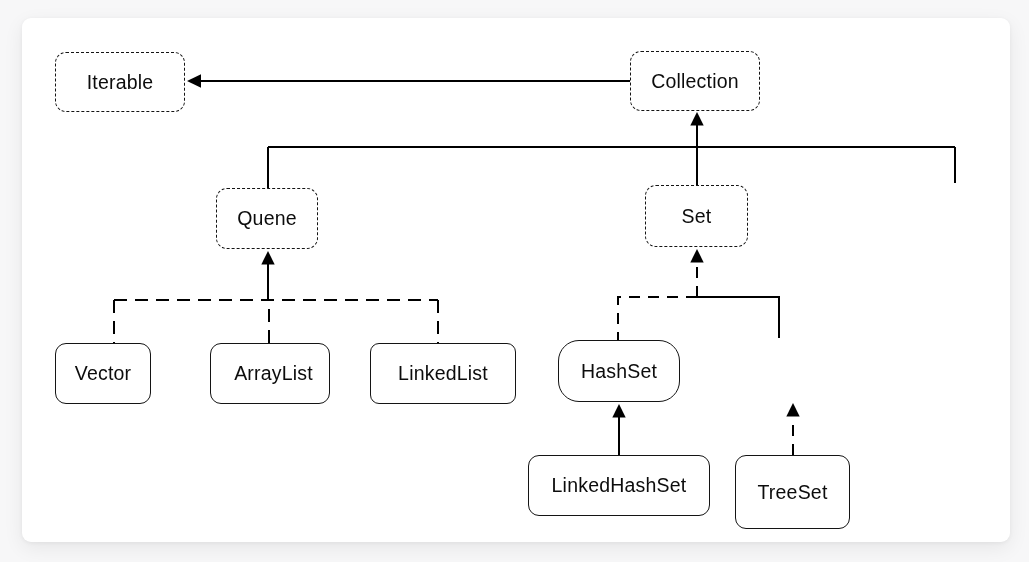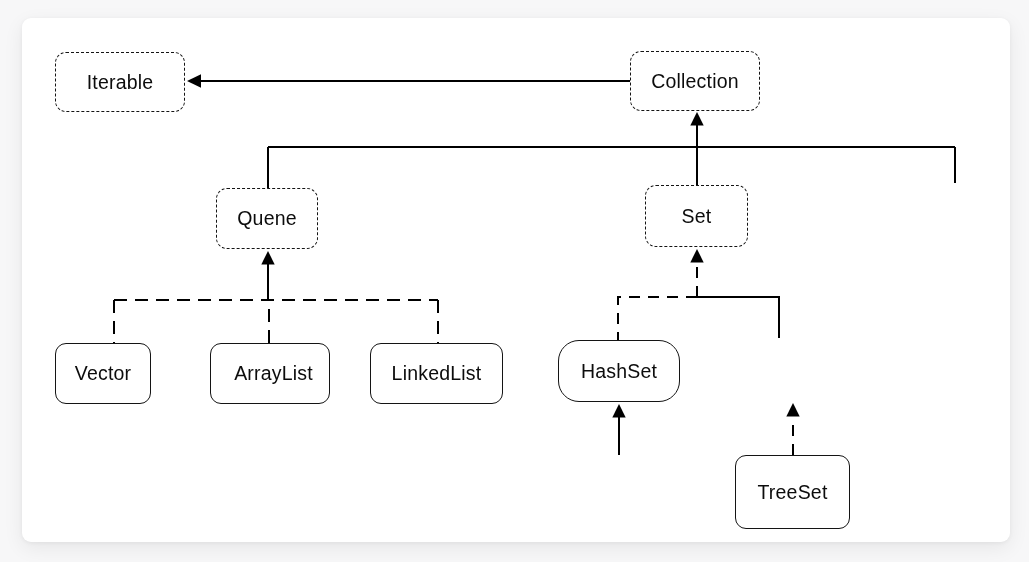--- a/index.html
+++ b/index.html
@@ -46,21 +46,21 @@
   .node.b-solid  { border: 1.7px solid  #141414; }
 
   
   #n-iterable      { left: 33px;  top: 34px;  width: 130px; height: 60px; }
   #n-collection    { left: 608px; top: 33px;  width: 130px; height: 60px; }
   #n-list          { left: 194px; top: 170px; width: 102px; height: 61px; }
   #n-set           { left: 623px; top: 167px; width: 103px; height: 62px; }
   #n-quene         { left: 881px; top: 165px; width: 102px; height: 62px; }
   #n-vector        { left: 33px;  top: 325px; width: 96px; height: 61px; }
   #n-arraylist     { left: 188px; top: 325px; width: 120px; height: 61px; padding-left: 7px; }
-  #n-linkedlist    { left: 348px; top: 325px; width: 133px; height: 61px; }
+  #n-linkedlist    { left: 348px; top: 325px; width: 146px; height: 61px; border-radius: 9px; }
   #n-hashset       { left: 536px; top: 322px; width: 122px; height: 62px; border-radius: 21px; }
   #n-sortedset     { left: 698px; top: 320px; width: 130px; height: 63px; }
   #n-linkedhashset { left: 506px; top: 437px; width: 182px; height: 61px; }
   #n-treeset       { left: 713px; top: 437px; width: 115px; height: 74px; }
 
   .edge  { stroke: #000000; stroke-width: 2; fill: none; }
   .edge.dash   { stroke-dasharray: 13 8; }
   .edge.dash-s { stroke-dasharray: 11 8; }
   .head  { fill: #000000; stroke: none; }
 </style>
@@ -112,15 +112,16 @@
   </svg>
 
   <div class="node b-dashed" id="n-iterable">Iterable</div>
   <div class="node b-dashed" id="n-collection">Collection</div>
   <div class="node b-dashed" id="n-list">Quene</div>
   <div class="node b-dashed" id="n-set">Set</div>
   <div class="node b-solid" id="n-vector">Vector</div>
   <div class="node b-solid" id="n-arraylist">ArrayList</div>
   <div class="node b-solid" id="n-linkedlist">LinkedList</div>
   <div class="node b-solid" id="n-hashset">HashSet</div>
+  <div class="node b-solid" id="n-linkedhashset">LinkedHashSet</div>
   <div class="node b-solid" id="n-treeset">TreeSet</div>
 
 </div>
 
 </body></html>

